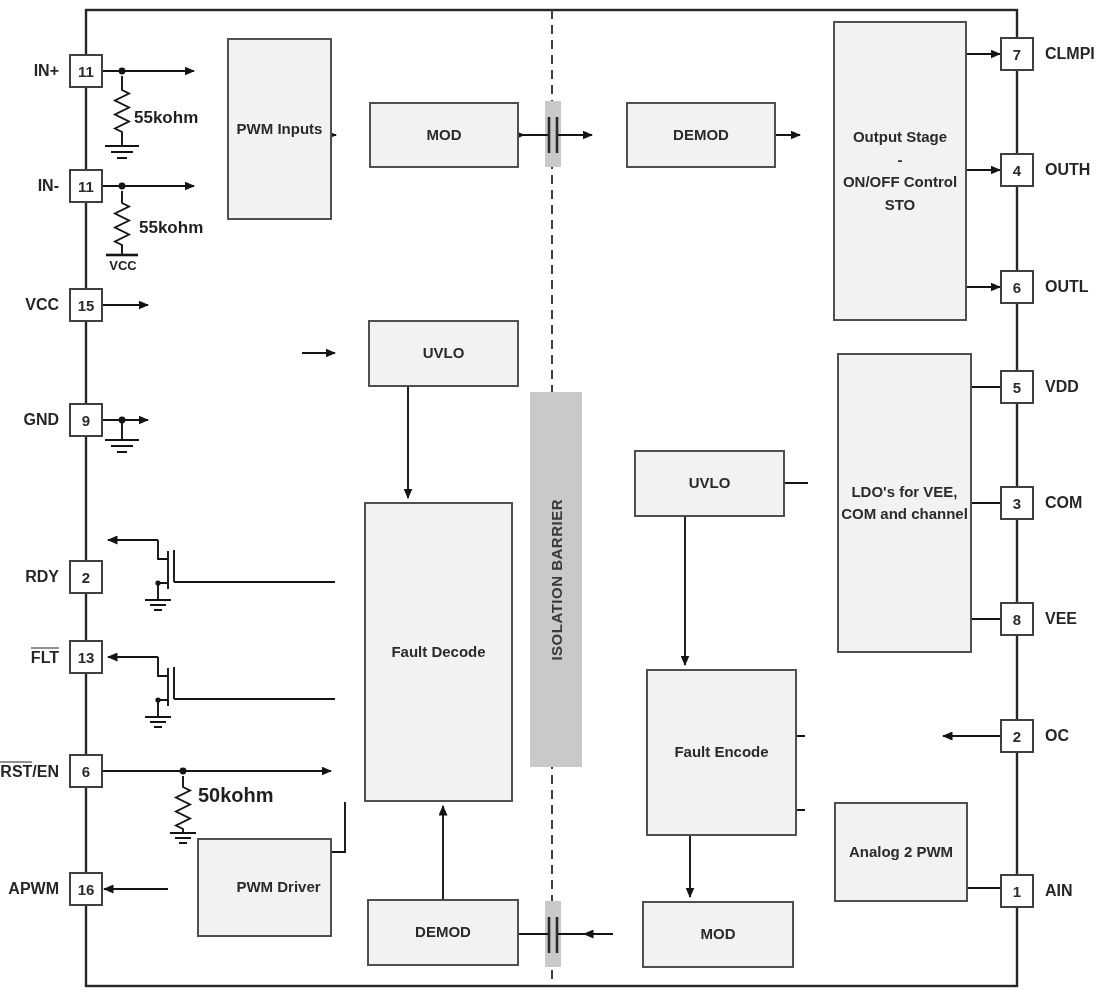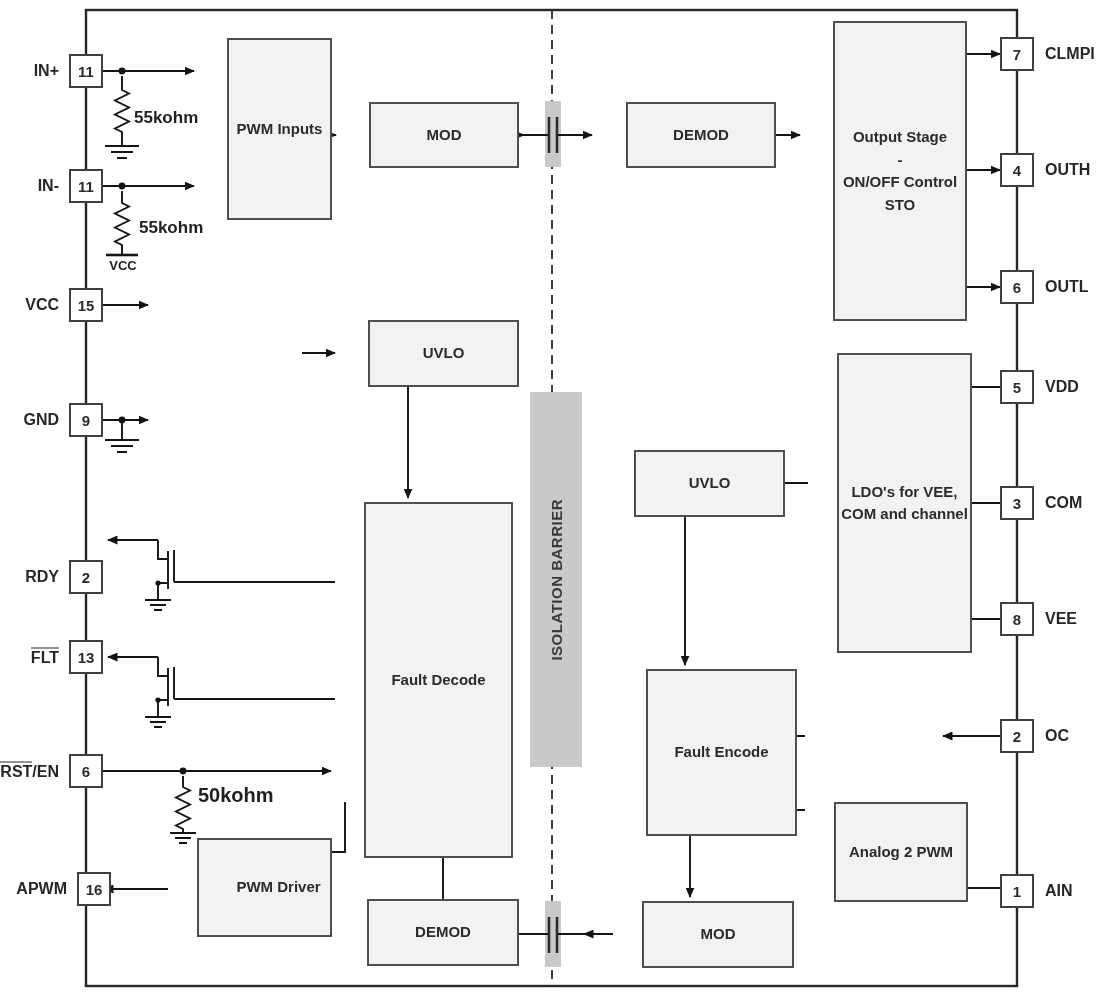--- a/index.html
+++ b/index.html
@@ -152,21 +152,21 @@
   </svg>
 
   <div class="block" style="left:198px;top:38px;width:105px;height:182px;">PWM Inputs</div>
   <div class="block" style="left:340px;top:102px;width:150px;height:66px;">MOD</div>
   <div class="block" style="left:597px;top:102px;width:150px;height:66px;">DEMOD</div>
   <div class="block" style="left:804px;top:21px;width:134px;height:300px;">Output Stage
 -
 ON/OFF Control
 STO</div>
   <div class="block" style="left:339px;top:320px;width:151px;height:67px;">UVLO</div>
-  <div class="block" style="left:335px;top:502px;width:149px;height:356px;">Fault Decode</div>
+  <div class="block" style="left:335px;top:502px;width:149px;height:300px;">Fault Decode</div>
   <div class="block" style="left:605px;top:450px;width:151px;height:67px;">UVLO</div>
   <div class="block" style="left:808px;top:353px;width:135px;height:300px;">LDO's for VEE,
 COM and channel</div>
   <div class="block" style="left:617px;top:669px;width:151px;height:167px;">Fault Encode</div>
   <div class="block" style="left:805px;top:802px;width:134px;height:100px;">Analog 2 PWM</div>
   <div class="block" style="left:168px;top:838px;width:135px;height:99px;padding-left:28px;">PWM Driver</div>
   <div class="block" style="left:338px;top:899px;width:152px;height:67px;">DEMOD</div>
   <div class="block" style="left:613px;top:901px;width:152px;height:67px;">MOD</div>
 
   <div class="barrier">
@@ -194,21 +194,21 @@
     <div class="pin-box">2</div>
   </div>
   <div class="pin left" style="left:69px;top:640px;border-radius:8px;">
     <div class="pin-label"><span class="ov">FLT</span></div>
     <div class="pin-box">13</div>
   </div>
   <div class="pin left" style="left:69px;top:754px;">
     <div class="pin-label"><span class="ov">RST</span><span>/EN</span></div>
     <div class="pin-box">6</div>
   </div>
-  <div class="pin left" style="left:69px;top:872px;margin-left:8px;">
+  <div class="pin left" style="left:69px;top:872px;">
     <div class="pin-label">APWM</div>
     <div class="pin-box">16</div>
   </div>
 
   <div class="pin right" style="left:1000px;top:37px;">
     <div class="pin-box">7</div>
     <div class="pin-label">CLMPI</div>
   </div>
   <div class="pin right" style="left:1000px;top:153px;">
     <div class="pin-box">4</div>

